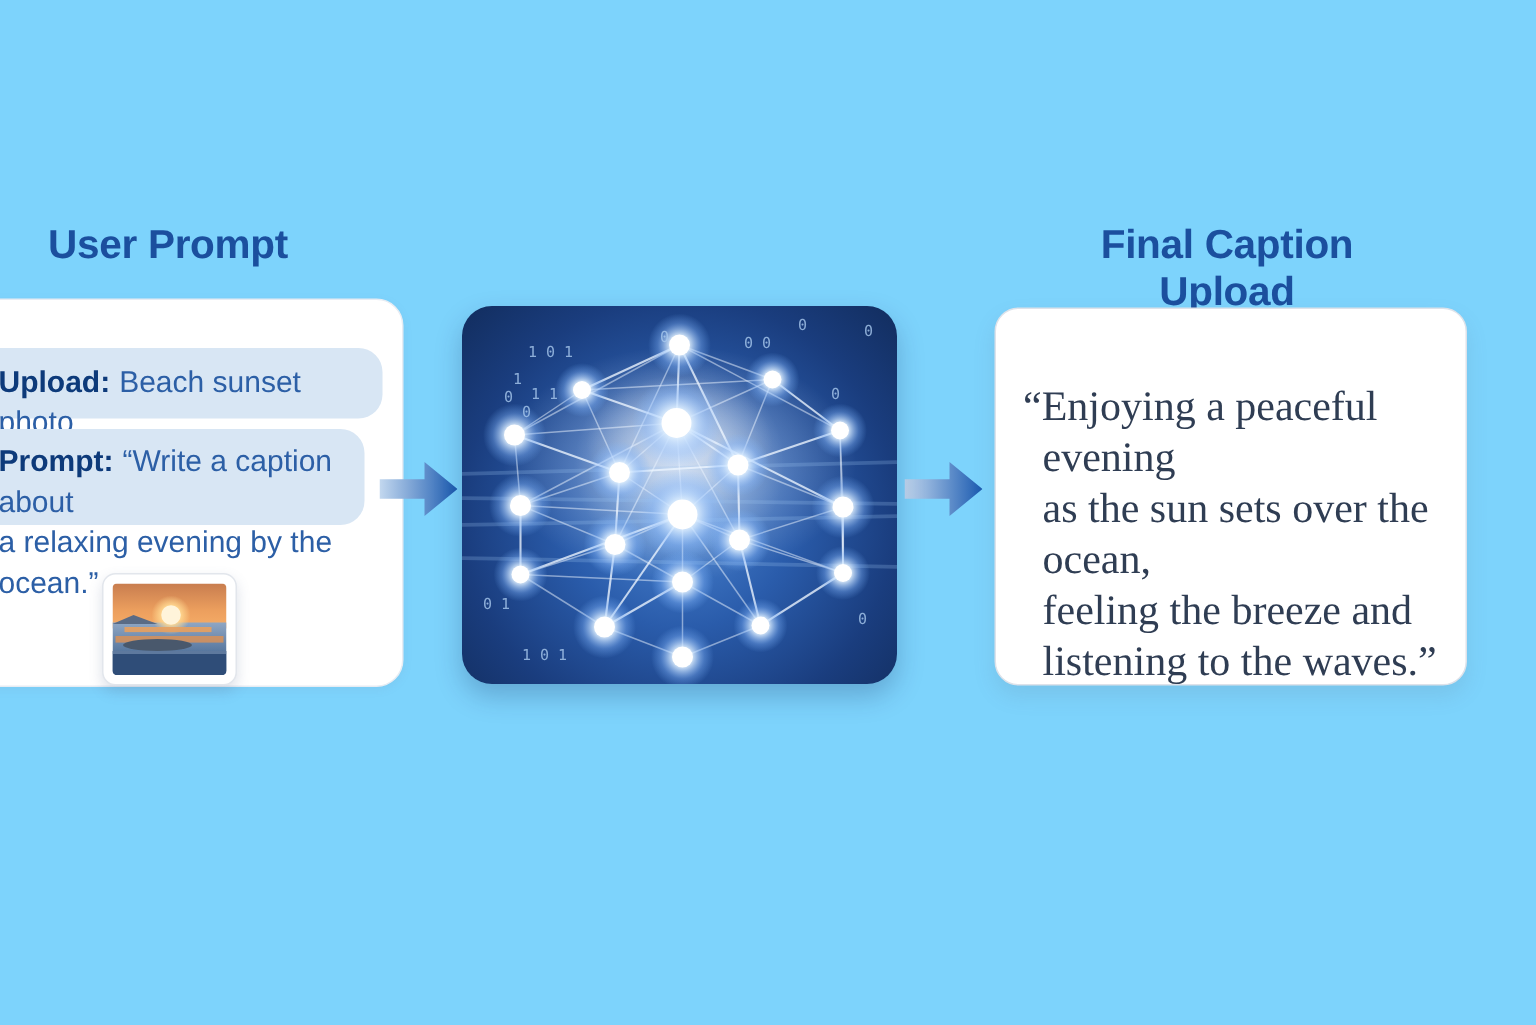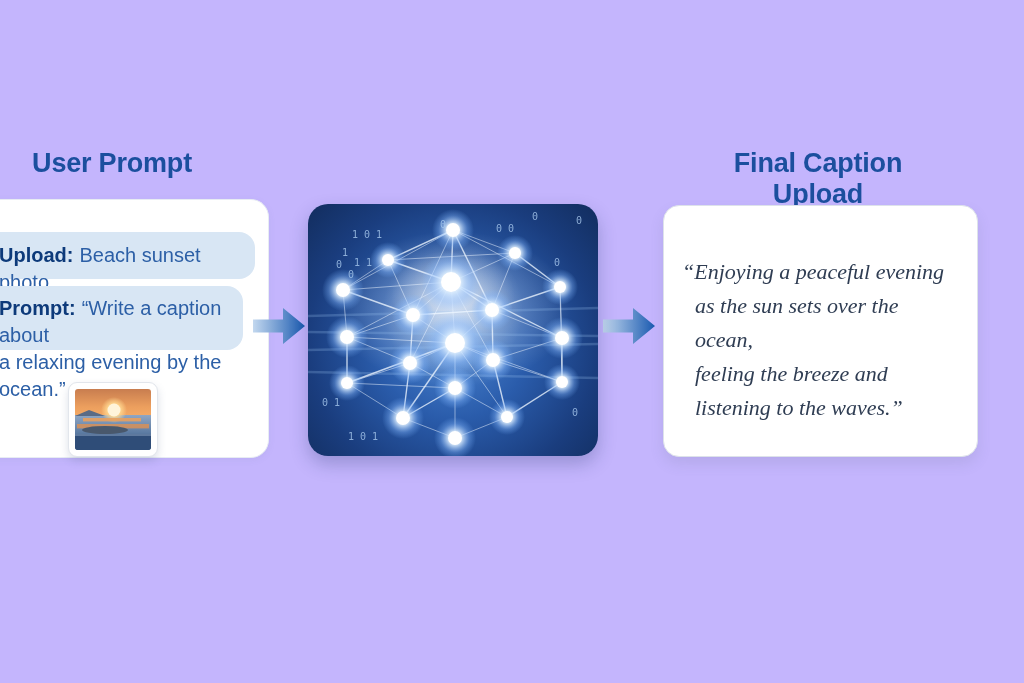--- a/index.html
+++ b/index.html
@@ -1,16 +1,16 @@
 <!DOCTYPE html>
 <html><head>
 <meta charset="utf-8">
 <style>
   html,body{margin:0;padding:0;background:#ffffff;}
-  .canvas{position:relative;width:1024px;height:683px;background:#c4b5fd;overflow:hidden;
+  .canvas{position:relative;width:1024px;height:683px;background:#7dd3fc;overflow:hidden;
           font-family:"Liberation Sans",sans-serif;}
 
   
   .col-heading{position:absolute;top:148px;width:260px;text-align:center;
                font-size:27px;font-weight:bold;color:#1b4f9e;letter-spacing:-0.2px;}
   #h-user{left:-18px;}
   #h-ai{left:320px;}
   #h-final{left:688px;}
 
   
@@ -42,21 +42,21 @@
             radial-gradient(circle at 50% 42%, rgba(255,255,255,0.40) 0%, rgba(255,255,255,0) 34%),
             radial-gradient(circle at 50% 55%, #4c86d2 0%, #2a5cab 38%, #1a3d7e 72%, #122d5e 100%);
           box-shadow:0 8px 18px rgba(20,40,90,0.25);overflow:hidden;}
   .ai-box svg{display:block;}
 
   
   .caption-card{position:absolute;left:663px;top:205px;width:313px;height:250px;background:#ffffff;
                 border:1px solid #dde2ea;border-radius:16px;
                 box-shadow:0 7px 14px rgba(90,105,130,0.14);}
   .caption-text{margin:49px 18px 0 31px;font-family:"Liberation Serif",serif;
-                font-size:22px;line-height:34px;color:#2f3d53;font-style:italic;}
+                font-size:28px;line-height:34px;color:#2f3d53;}
   .cap-line:first-child{text-indent:-13px;}
 </style>
 </head>
 <body>
 
 <div class="canvas">
 
   <div class="col-heading" id="h-user">User Prompt</div>
   <div class="col-heading" id="h-final">Final Caption Upload</div>
 

